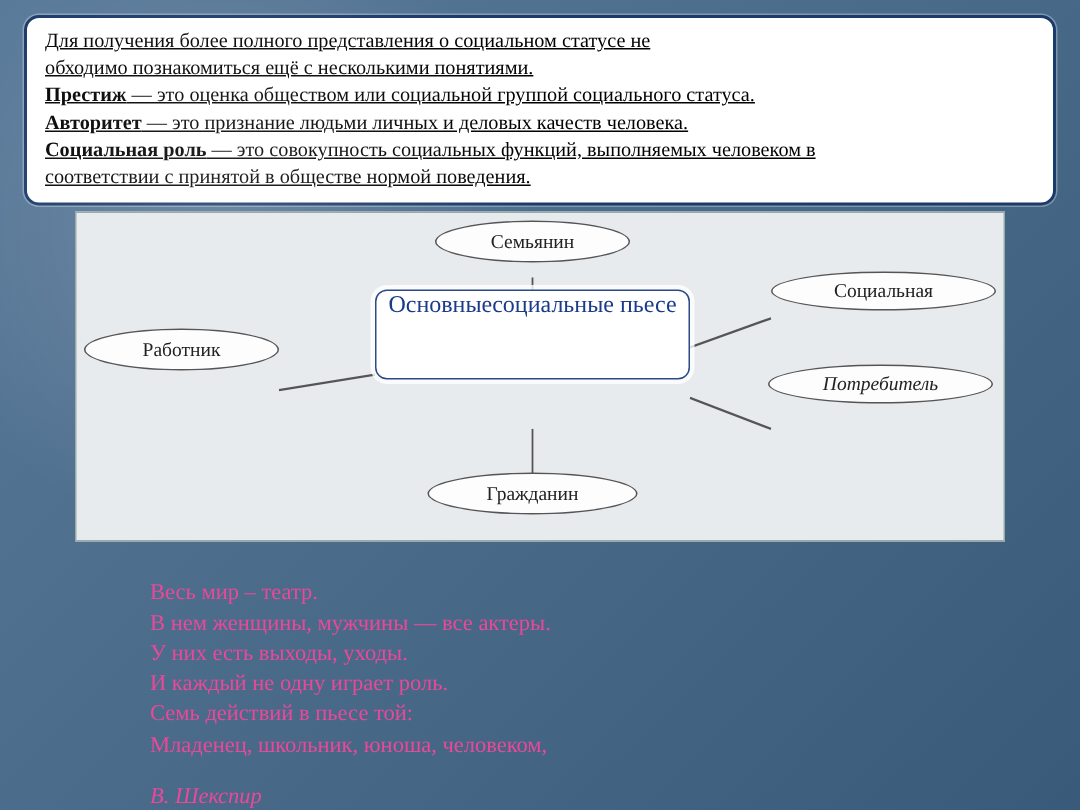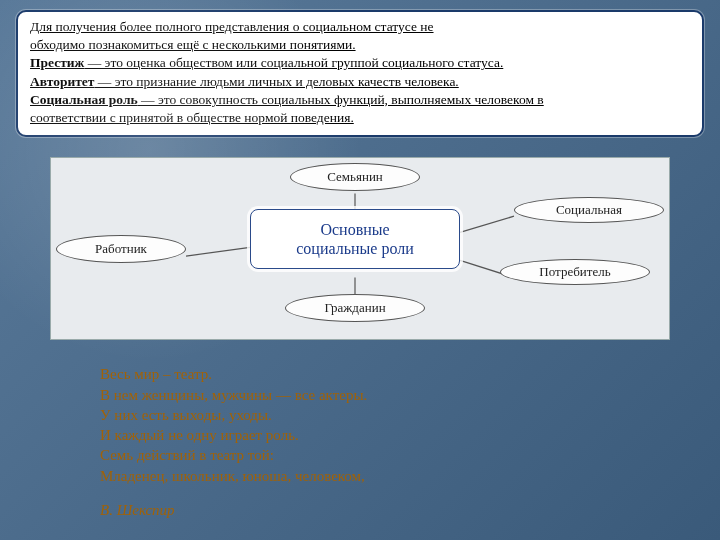--- a/index.html
+++ b/index.html
@@ -27,23 +27,23 @@
     padding: 6px 12px 8px 12px;
     font-size: 13.5px;
     line-height: 1.35;
     color: #000;
     box-shadow: 0 0 0 1px rgba(255,255,255,0.3);
   }
   .top-box p { margin: 0; }
   .top-box b { font-weight: bold; }
   .top-box u { text-decoration: underline; }
   .diagram-wrap {
-    margin: 20px 50px 0 50px;
+    margin: 4px 50px 0 50px;
     position: relative;
-    height: 183px;
+    height: 220px;
   }
   .diagram-bg {
     position: absolute;
     inset: 0;
     background: #e8ebee;
     border: 1px solid #9aa;
   }
   .node {
     position: absolute;
     background: #fdfdfd;
@@ -53,47 +53,47 @@
     color: #222;
     display: flex;
     align-items: center;
     justify-content: center;
     padding: 0 10px;
     white-space: nowrap;
   }
   .n-top    { top: 6px;   left: 240px; width: 130px; height: 28px; }
   .n-left   { top: 78px;  left: 6px;   width: 130px; height: 28px; }
   .n-r1     { top: 40px;  right: 6px;  width: 150px; height: 26px; }
-  .n-r2     { top: 102px; right: 20px;  width: 150px; height: 26px; }
+  .n-r2     { top: 102px; right: 8px;  width: 150px; height: 26px; font-style: italic; }
   .n-bottom { bottom: 18px; left: 235px; width: 140px; height: 28px; }
   .center {
     position: absolute;
     top: 52px; left: 200px;
     width: 210px; height: 60px;
     background: #fff;
     border: 1.5px solid #2a4a8a;
     border-radius: 8px;
     color: #1a3a8a;
     font-size: 16px;
     text-align: center;
     display: flex;
-    flex-direction: column;
+    flex-direction: row;
     justify-content: center;
     line-height: 1.2;
     box-shadow: 0 0 0 3px rgba(255,255,255,0.8);
   }
   svg.connectors {
     position: absolute;
     inset: 0;
     width: 100%; height: 100%;
     pointer-events: none;
   }
   .quote {
     margin: 24px 0 0 100px;
-    color: #a16207;
+    color: #ec4899;
     font-size: 15px;
     line-height: 1.35;
   }
   .quote .author { font-style: italic; margin-top: 14px; }
 </style>
 </head>
 <body>
 
 <div class="top-box">
   <p><u><span>Для получения более полного представления о социальном статусе не</span></u></p>
@@ -115,25 +115,25 @@
       <line x1="305" y1="112" x2="305" y2="136"></line>
     </g>
   </svg>
   <div class="node n-top">Семьянин</div>
   <div class="node n-left">Работник</div>
   <div class="node n-r1">Социальная</div>
   <div class="node n-r2">Потребитель</div>
   <div class="node n-bottom">Гражданин</div>
   <div class="center">
     <div>Основные</div>
-    <div>социальные роли</div>
+    <div>социальные пьесе</div>
   </div>
 </div>
 
 <div class="quote">
   <div>Весь мир – театр.</div>
   <div>В нем женщины, мужчины — все актеры.</div>
   <div>У них есть выходы, уходы.</div>
   <div>И каждый не одну играет роль.</div>
-  <div>Семь действий в театр той:</div>
+  <div>Семь действий в пьесе той:</div>
   <div>Младенец, школьник, юноша, человеком,</div>
   <div class="author">В. Шекспир</div>
 </div>
 
 </body></html>

